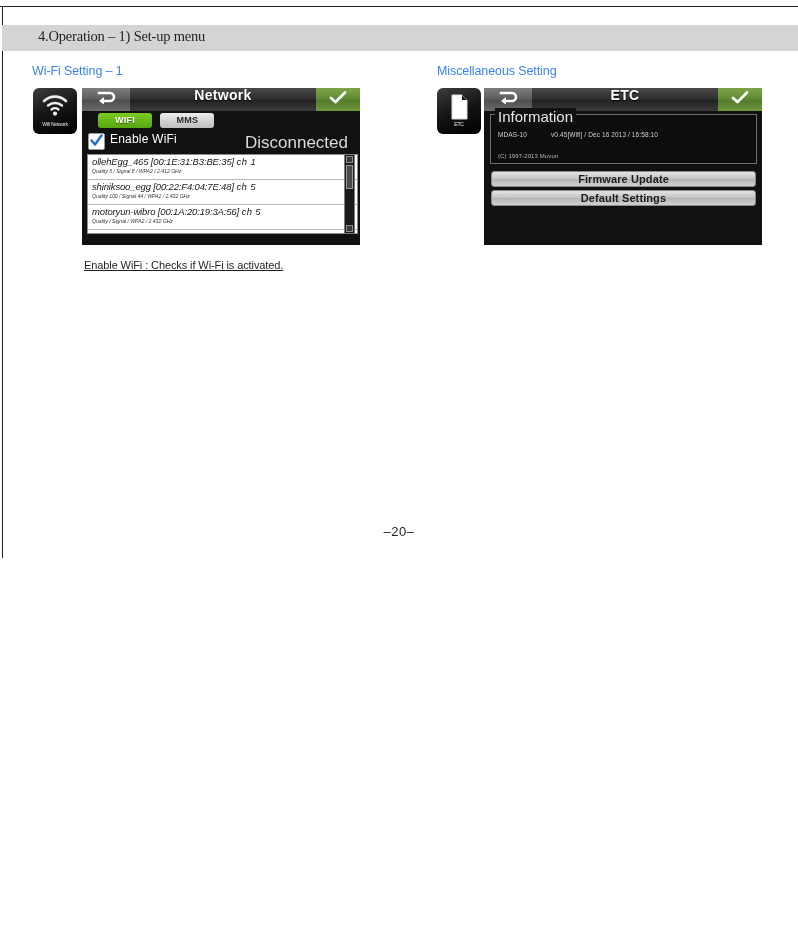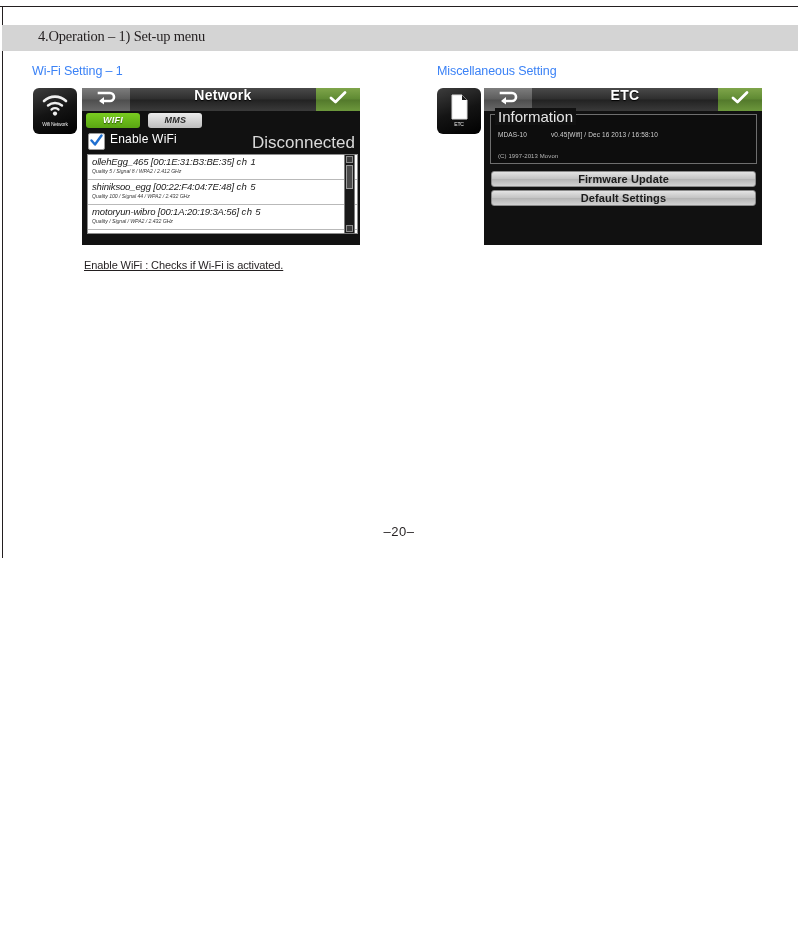--- a/index.html
+++ b/index.html
@@ -59,32 +59,32 @@
     color:#ffffff;font-size:14px;font-weight:bold;letter-spacing:.3px;
     text-shadow:0 1px 1px #000;
   }
   .tb-ok{
     position:absolute;right:0;top:0;width:44px;height:23px;
     background:linear-gradient(180deg,#7fa54a 0%,#5f8a33 48%,#53792c 52%,#6d983c 100%);
     display:flex;align-items:center;justify-content:center;
   }
 
   
-  .tabs-row{position:absolute;left:4px;top:25px;height:15px;font-style:italic;}
+  .tabs-row{position:absolute;left:16px;top:25px;height:15px;}
   .tab{
     display:inline-block;width:54px;height:15px;line-height:15px;
     text-align:center;font-size:9px;font-weight:bold;
     border-radius:3px;margin-right:4px;vertical-align:top;
     letter-spacing:.3px;
   }
   .tab.active{background:linear-gradient(180deg,#79cc20 0%,#5aa613 100%);color:#ffffff;
     text-shadow:0 1px 1px rgba(0,0,0,.5);}
   .tab.inactive{background:linear-gradient(180deg,#ececec 0%,#bdbdbd 100%);color:#2b2b2b;}
 
-  .enable-row{position:absolute;left:6px;right:5px;top:44px;height:18px;padding-left:20px;}
+  .enable-row{position:absolute;left:6px;right:12px;top:44px;height:18px;padding-left:20px;}
   .chk{
     position:absolute;left:0;top:1px;width:15px;height:15px;
     background:#ffffff;border:1px solid #9a9a9a;border-radius:2px;
   }
   .chk svg{position:absolute;left:1px;top:0px;}
   .enable-label{
     position:absolute;left:22px;top:0;color:#ffffff;font-size:12px;letter-spacing:.2px;
   }
   .conn-status{
     position:absolute;right:0;top:1px;color:#d9d9d9;font-size:17px;

